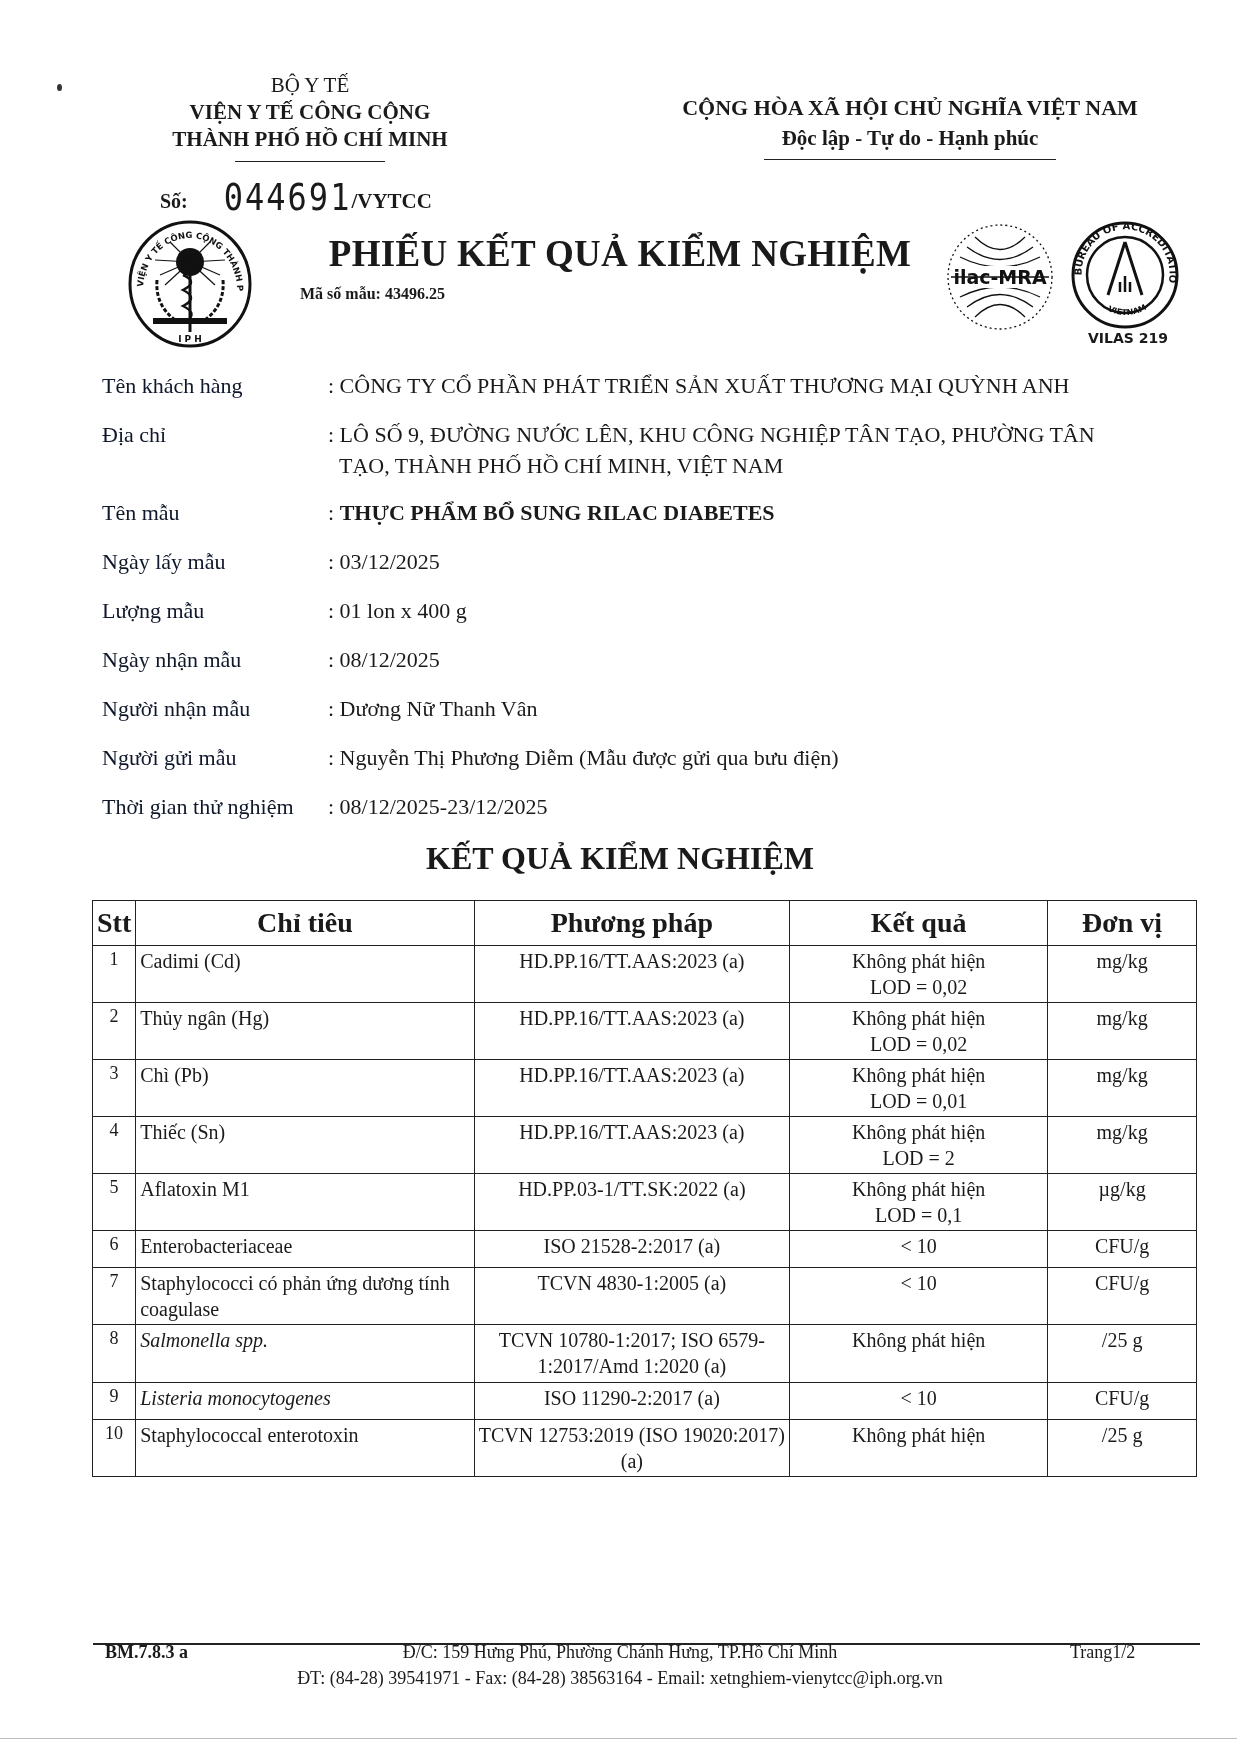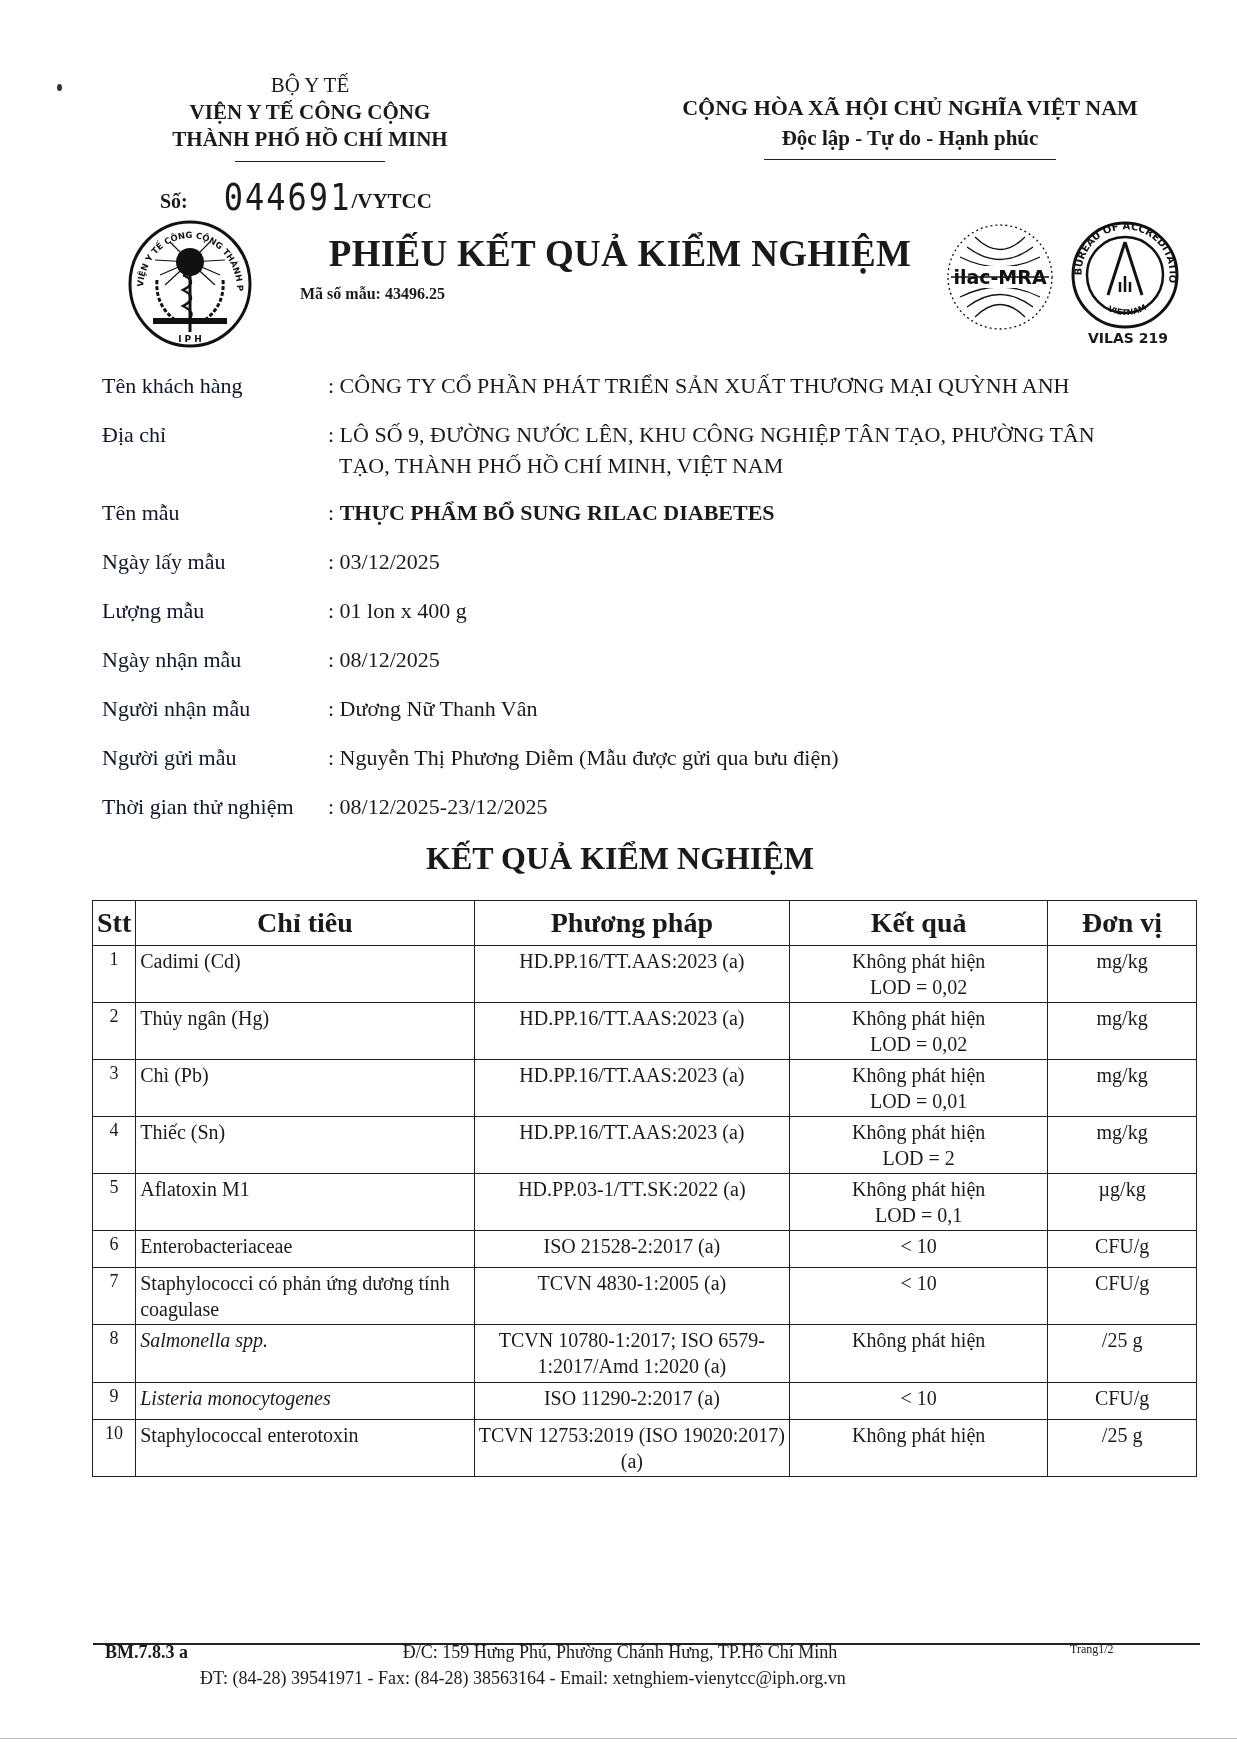--- a/index.html
+++ b/index.html
@@ -55,22 +55,22 @@
   table.results td.it { font-style: italic; }
   col.c1 { width: 36px; } col.c2 { width: 341px; } col.c3 { width: 317px; } col.c4 { width: 261px; } col.c5 { width: 150px; }
   tr.h57 td { height: 50px; }
   tr.h38 td { height: 32px; }
   tr.h60 td { height: 53px; }
 
   
   .foot-rule { left: 93px; top: 1643px; width: 1107px; height: 0; border-top: 2px solid #222; }
   .foot-code { left: 105px; top: 1642px; font-size: 18px; font-weight: bold; }
   .foot-addr { left: 260px; top: 1642px; width: 720px; text-align: center; font-size: 18px; }
-  .foot-page { left: 1070px; top: 1642px; font-size: 12px; }
-  .foot-contact { left: 200px; top: 1668px; width: 840px; font-size: 18px; }
+  .foot-page { left: 1070px; top: 1642px; font-size: 18px; }
+  .foot-contact { left: 200px; top: 1668px; width: 840px; text-align: center; font-size: 18px; }
   .bottom-rule { left: 0; top: 1738px; width: 1237px; height: 0; border-top: 1px solid #bbb; }
 
   .speck { background: #333; border-radius: 50%; }
 </style>
 </head>
 <body>
 
 <div class="abs speck" style="left:57px;top:84px;width:5px;height:7px;"></div>
 
 <div class="abs hdr-left">

